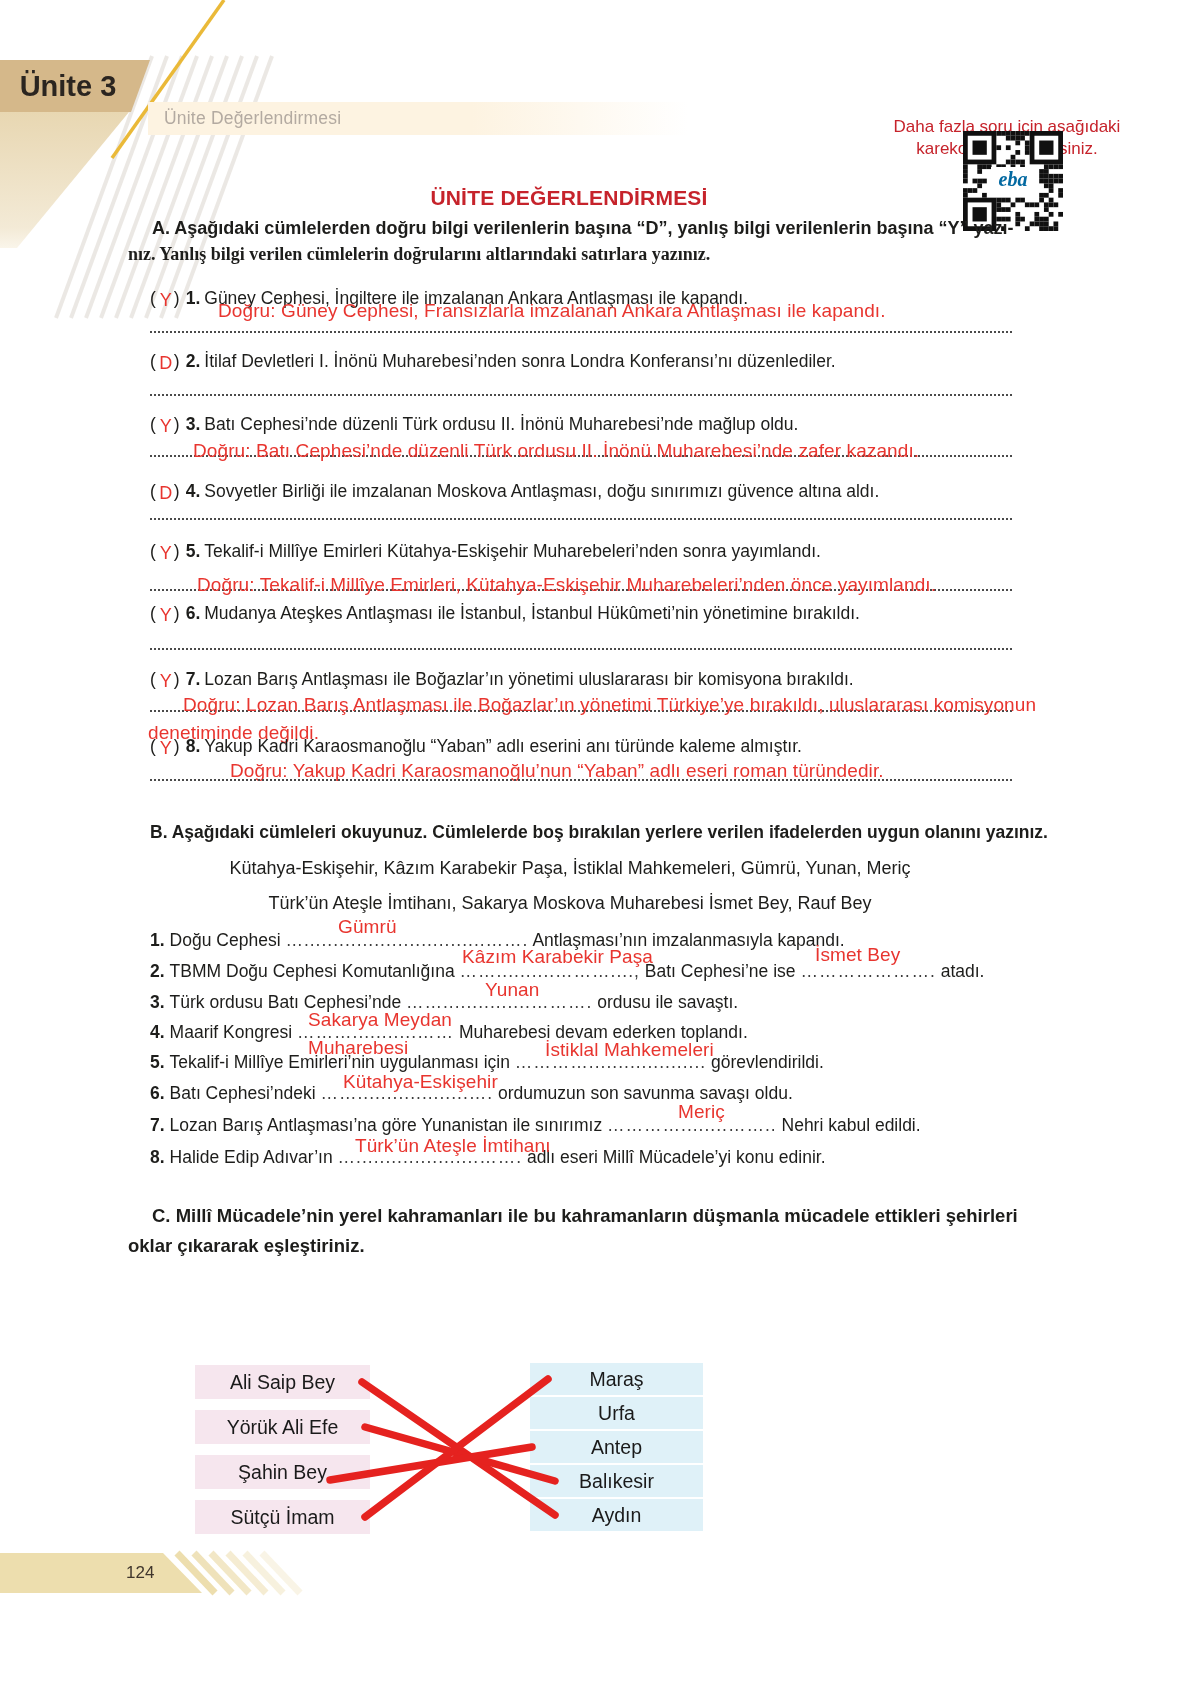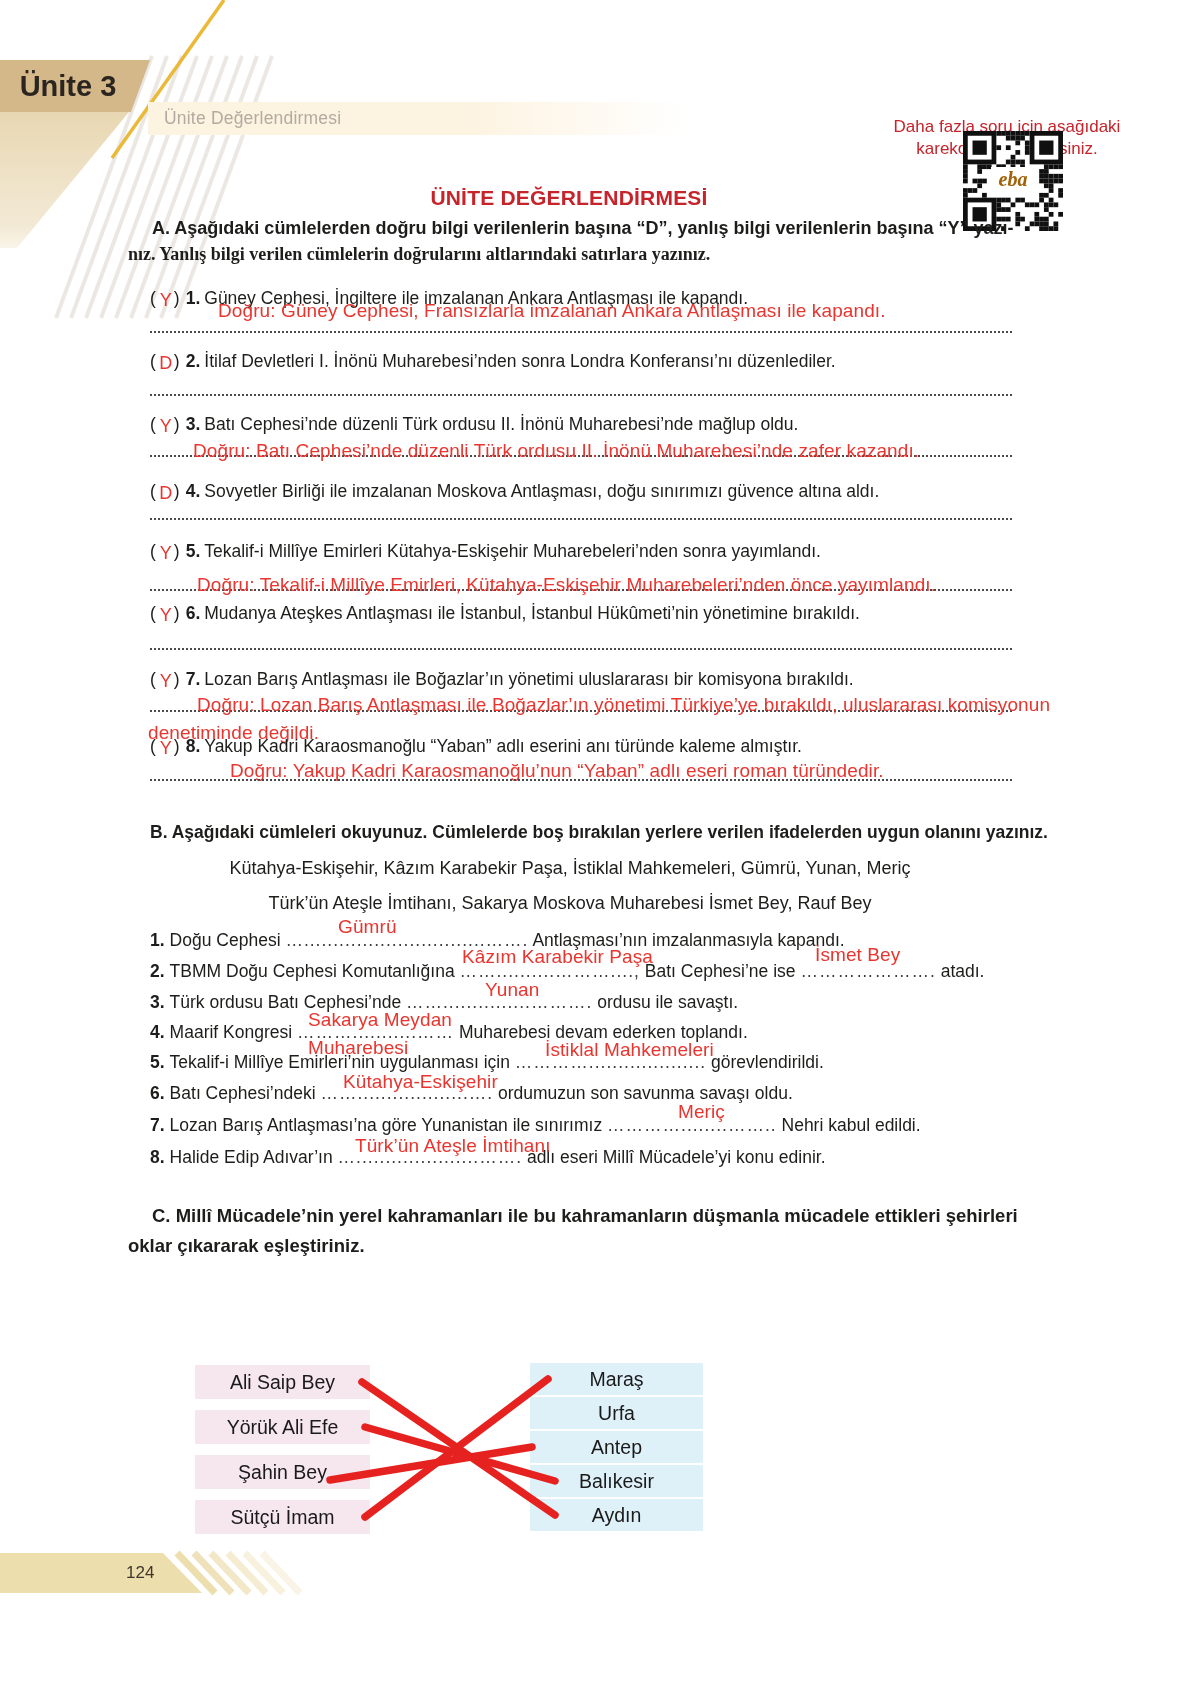--- a/index.html
+++ b/index.html
@@ -26,21 +26,21 @@
     font-size:17.5px; color:#b3aaa1; letter-spacing:.2px;
   }
   .qr-note{
     position:absolute; left:852px; top:80px; width:310px; text-align:center;
     color:#c6232b; font-size:17px; line-height:1.28; font-weight:500;margin-top:36px;
   }
   .qr-box{position:absolute; left:963px; top:131px; width:100px; height:100px;}
   .qr-box svg{display:block;}
   .qr-logo{
     position:absolute; left:28px; top:36px; width:44px; height:26px; background:#ffffff;
-    color:#a16207; font-family:"Liberation Serif", serif; font-style:italic; font-weight:bold;
+    color:#0369a1; font-family:"Liberation Serif", serif; font-style:italic; font-weight:bold;
     font-size:20px; text-align:center; line-height:25px;
   }
   .main-title{
     position:absolute; left:0; top:186px; width:1138px; text-align:center;
     color:#c6232b; font-weight:bold; font-size:21px; letter-spacing:.2px;
   }
   
   .para{position:absolute; font-weight:bold; font-size:18px; white-space:nowrap; color:#1d1d1b;}
   .q-row{position:absolute; left:150px; font-size:17.5px; white-space:nowrap;}
   .q-row .paren{letter-spacing:2px;}
@@ -259,21 +259,21 @@
 
   <div class="q-row" style="top:603px;">
     <span class="paren">(</span><span class="hand-letter">Y</span><span class="paren">)</span><b class="qnum">6.</b><span>Mudanya Ateşkes Antlaşması ile İstanbul, İstanbul Hükûmeti’nin yönetimine bırakıldı.</span>
   </div>
   <div class="dotline" style="top:648px;"></div>
 
   <div class="q-row" style="top:669px;">
     <span class="paren">(</span><span class="hand-letter">Y</span><span class="paren">)</span><b class="qnum">7.</b><span>Lozan Barış Antlaşması ile Boğazlar’ın yönetimi uluslararası bir komisyona bırakıldı.</span>
   </div>
   <div class="dotline" style="top:710px;"></div>
-  <div class="hand" style="left:183px; top:694px;margin-left:14px;">Doğru: Lozan Barış Antlaşması ile Boğazlar’ın yönetimi Türkiye’ye bırakıldı, uluslararası komisyonun</div>
+  <div class="hand" style="left:183px; top:694px;">Doğru: Lozan Barış Antlaşması ile Boğazlar’ın yönetimi Türkiye’ye bırakıldı, uluslararası komisyonun</div>
   <div class="hand" style="left:148px; top:722px;">denetiminde değildi.</div>
 
   <div class="q-row" style="top:736px;">
     <span class="paren">(</span><span class="hand-letter">Y</span><span class="paren">)</span><b class="qnum">8.</b><span>Yakup Kadri Karaosmanoğlu “Yaban” adlı eserini anı türünde kaleme almıştır.</span>
   </div>
   <div class="hand" style="left:230px; top:760px;">Doğru: Yakup Kadri Karaosmanoğlu’nun “Yaban” adlı eseri roman türündedir.</div>
   <div class="dotline" style="top:779px;"></div>
 
   <div class="para" style="left:150px; top:822px; font-size:17.5px;">B. Aşağıdaki cümleleri okuyunuz. Cümlelerde boş bırakılan yerlere verilen ifadelerden uygun olanını yazınız.</div>
   <div class="bank" style="top:858px;">Kütahya-Eskişehir, Kâzım Karabekir Paşa, İstiklal Mahkemeleri, Gümrü, Yunan, Meriç</div>

